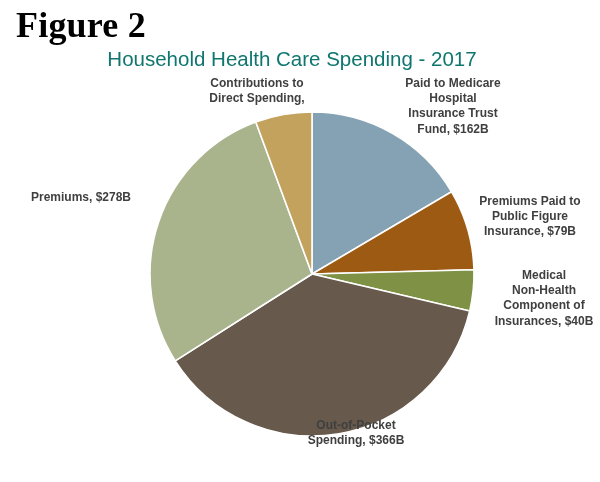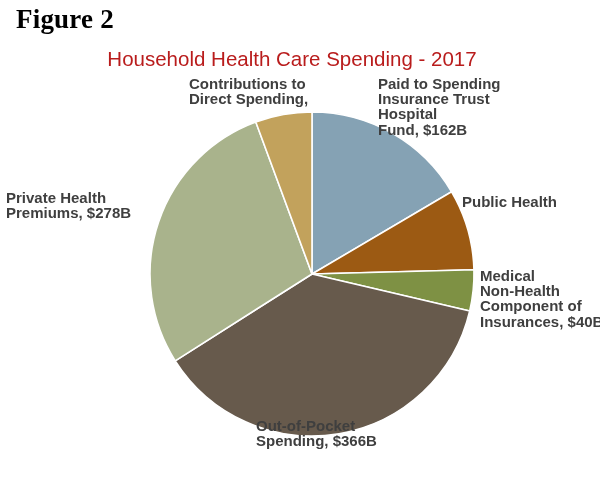--- a/index.html
+++ b/index.html
@@ -24,36 +24,36 @@
     height: 482px;
   }
 
   
   .figure-heading {
     position: absolute;
     left: 16px;
     top: 4px;
     font-family: "Liberation Serif", "DejaVu Serif", serif;
     font-weight: bold;
-    font-size: 27px;
+    font-size: 36px;
     letter-spacing: 0.2px;
     color: #000000;
     white-space: nowrap;
   }
 
   
   .chart-title {
     position: absolute;
     left: 0;
     top: 47px;
     width: 584px;
     text-align: center;
     font-size: 20.5px;
     font-weight: 400;
-    color: #b91c1c;
+    color: #0f766e;
     white-space: nowrap;
   }
 
   
   .pie-wrap {
     position: absolute;
     left: 0;
     top: 0;
     width: 600px;
     height: 482px;
@@ -61,24 +61,25 @@
   .pie-svg {
     position: absolute;
     left: 0;
     top: 0;
     display: block;
   }
 
   
   .data-label {
     position: absolute;
-    font-size: 15px;
+    font-size: 12px;
     font-weight: 600;
     line-height: 15.2px;
     color: #3f3f3f;
+    text-align: center;
     white-space: nowrap;
   }
   .dl-contributions { left: 189px; top: 76px;  width: 136px; }
   .dl-medicare      { left: 378px; top: 76px;  width: 150px; }
   .dl-premiums      { left: 462px; top: 194px; width: 136px; }
   .dl-medical       { left: 480px; top: 268px; width: 128px; }
   .dl-private       { left: 6px;   top: 190px; width: 150px; }
   .dl-oop           { left: 256px; top: 418px; width: 200px; }
 </style>
 </head>
@@ -100,39 +101,40 @@
         <path d="M 312 274 L 255.79642444513252 122.0619925928726 A 162 162 0 0 1 311.99999999999994 112 Z" fill="#c2a25c" stroke="#ffffff" stroke-width="1.6" stroke-linejoin="round"></path>
       </svg>
   </div>
 
   <div class="data-label dl-contributions">
       <div>Contributions to</div>
       <div>Direct Spending,</div>
     </div>
 
   <div class="data-label dl-medicare">
-      <div>Paid to Spending</div>
+      <div>Paid to Medicare</div>
+      <div>Hospital</div>
       <div>Insurance Trust</div>
-      <div>Hospital</div>
       <div>Fund, $162B</div>
     </div>
 
   <div class="data-label dl-premiums">
-      <div>Public Health</div>
+      <div>Premiums Paid to</div>
+      <div>Public Figure</div>
+      <div>Insurance, $79B</div>
     </div>
 
   <div class="data-label dl-medical">
       <div>Medical</div>
       <div>Non-Health</div>
       <div>Component of</div>
       <div>Insurances, $40B</div>
     </div>
 
   <div class="data-label dl-private">
-      <div>Private Health</div>
       <div>Premiums, $278B</div>
     </div>
 
   <div class="data-label dl-oop">
       <div>Out-of-Pocket</div>
       <div>Spending, $366B</div>
     </div>
 
 </div>
 

